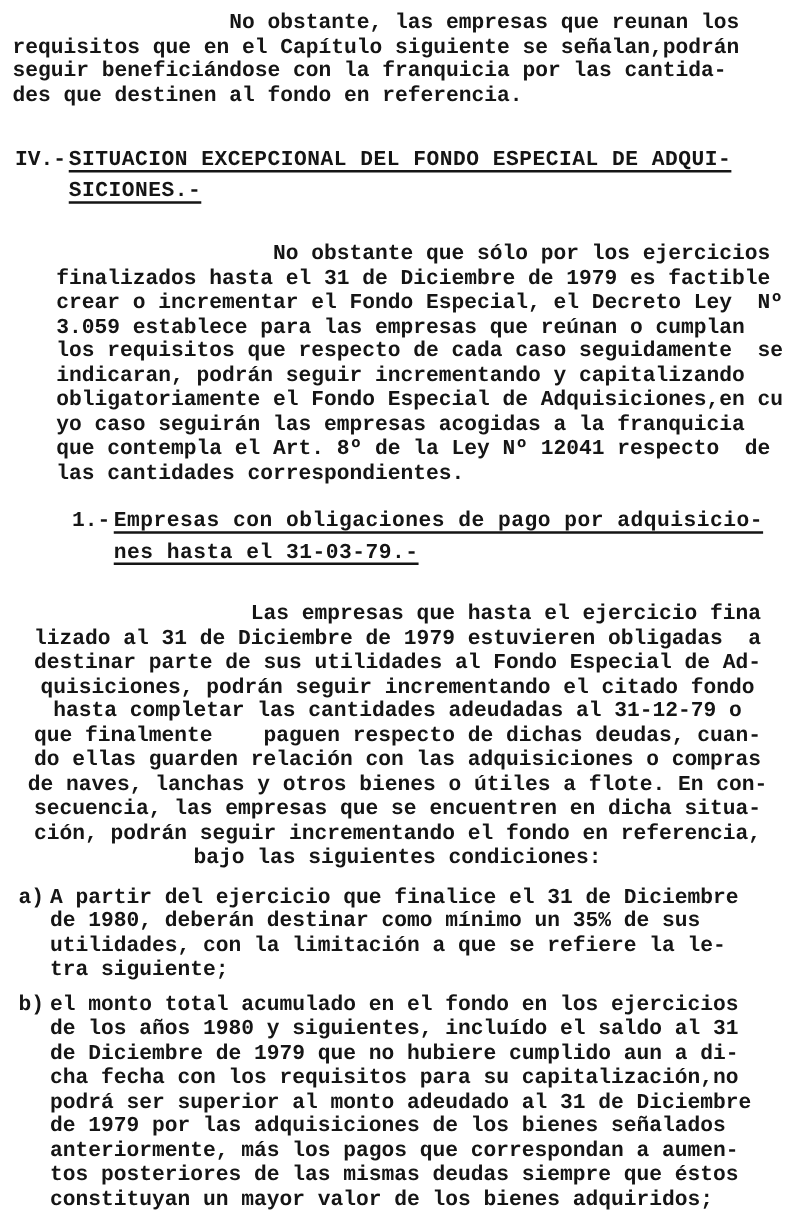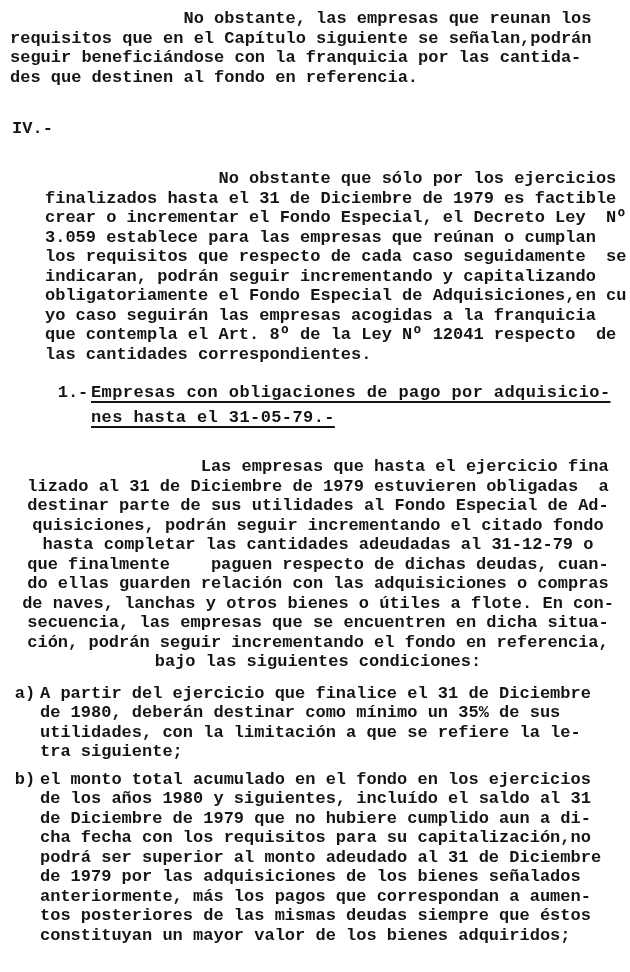--- a/index.html
+++ b/index.html
@@ -66,37 +66,39 @@
 
 <div class="page">
 
   <div class="para b-para1">                 No obstante, las empresas que reunan los
 requisitos que en el Capítulo siguiente se señalan,podrán
 seguir beneficiándose con la franquicia por las cantida-
 des que destinen al fondo en referencia.</div>
 
   <div class="row b-heading4">
     <span class="marker">IV.-</span>
+    <span class="htitle">SITUACION EXCEPCIONAL DEL FONDO ESPECIAL DE ADQUI-
+SICIONES.-</span>
   </div>
 
   <div class="para b-para2">                 No obstante que sólo por los ejercicios
 finalizados hasta el 31 de Diciembre de 1979 es factible
 crear o incrementar el Fondo Especial, el Decreto Ley  Nº
 3.059 establece para las empresas que reúnan o cumplan
 los requisitos que respecto de cada caso seguidamente  se
 indicaran, podrán seguir incrementando y capitalizando
 obligatoriamente el Fondo Especial de Adquisiciones,en cu
 yo caso seguirán las empresas acogidas a la franquicia
 que contempla el Art. 8º de la Ley Nº 12041 respecto  de
 las cantidades correspondientes.</div>
 
   <div class="row b-sub1">
     <span class="marker">1.-</span>
     <span class="htitle">Empresas con obligaciones de pago por adquisicio-
-nes hasta el 31-05-79.-</span>
+nes hasta el 31-03-79.-</span>
   </div>
 
   <div class="para b-para3">                 Las empresas que hasta el ejercicio fina
 lizado al 31 de Diciembre de 1979 estuvieren obligadas  a
 destinar parte de sus utilidades al Fondo Especial de Ad-
 quisiciones, podrán seguir incrementando el citado fondo
 hasta completar las cantidades adeudadas al 31-12-79 o
 que finalmente    paguen respecto de dichas deudas, cuan-
 do ellas guarden relación con las adquisiciones o compras
 de naves, lanchas y otros bienes o útiles a flote. En con-

